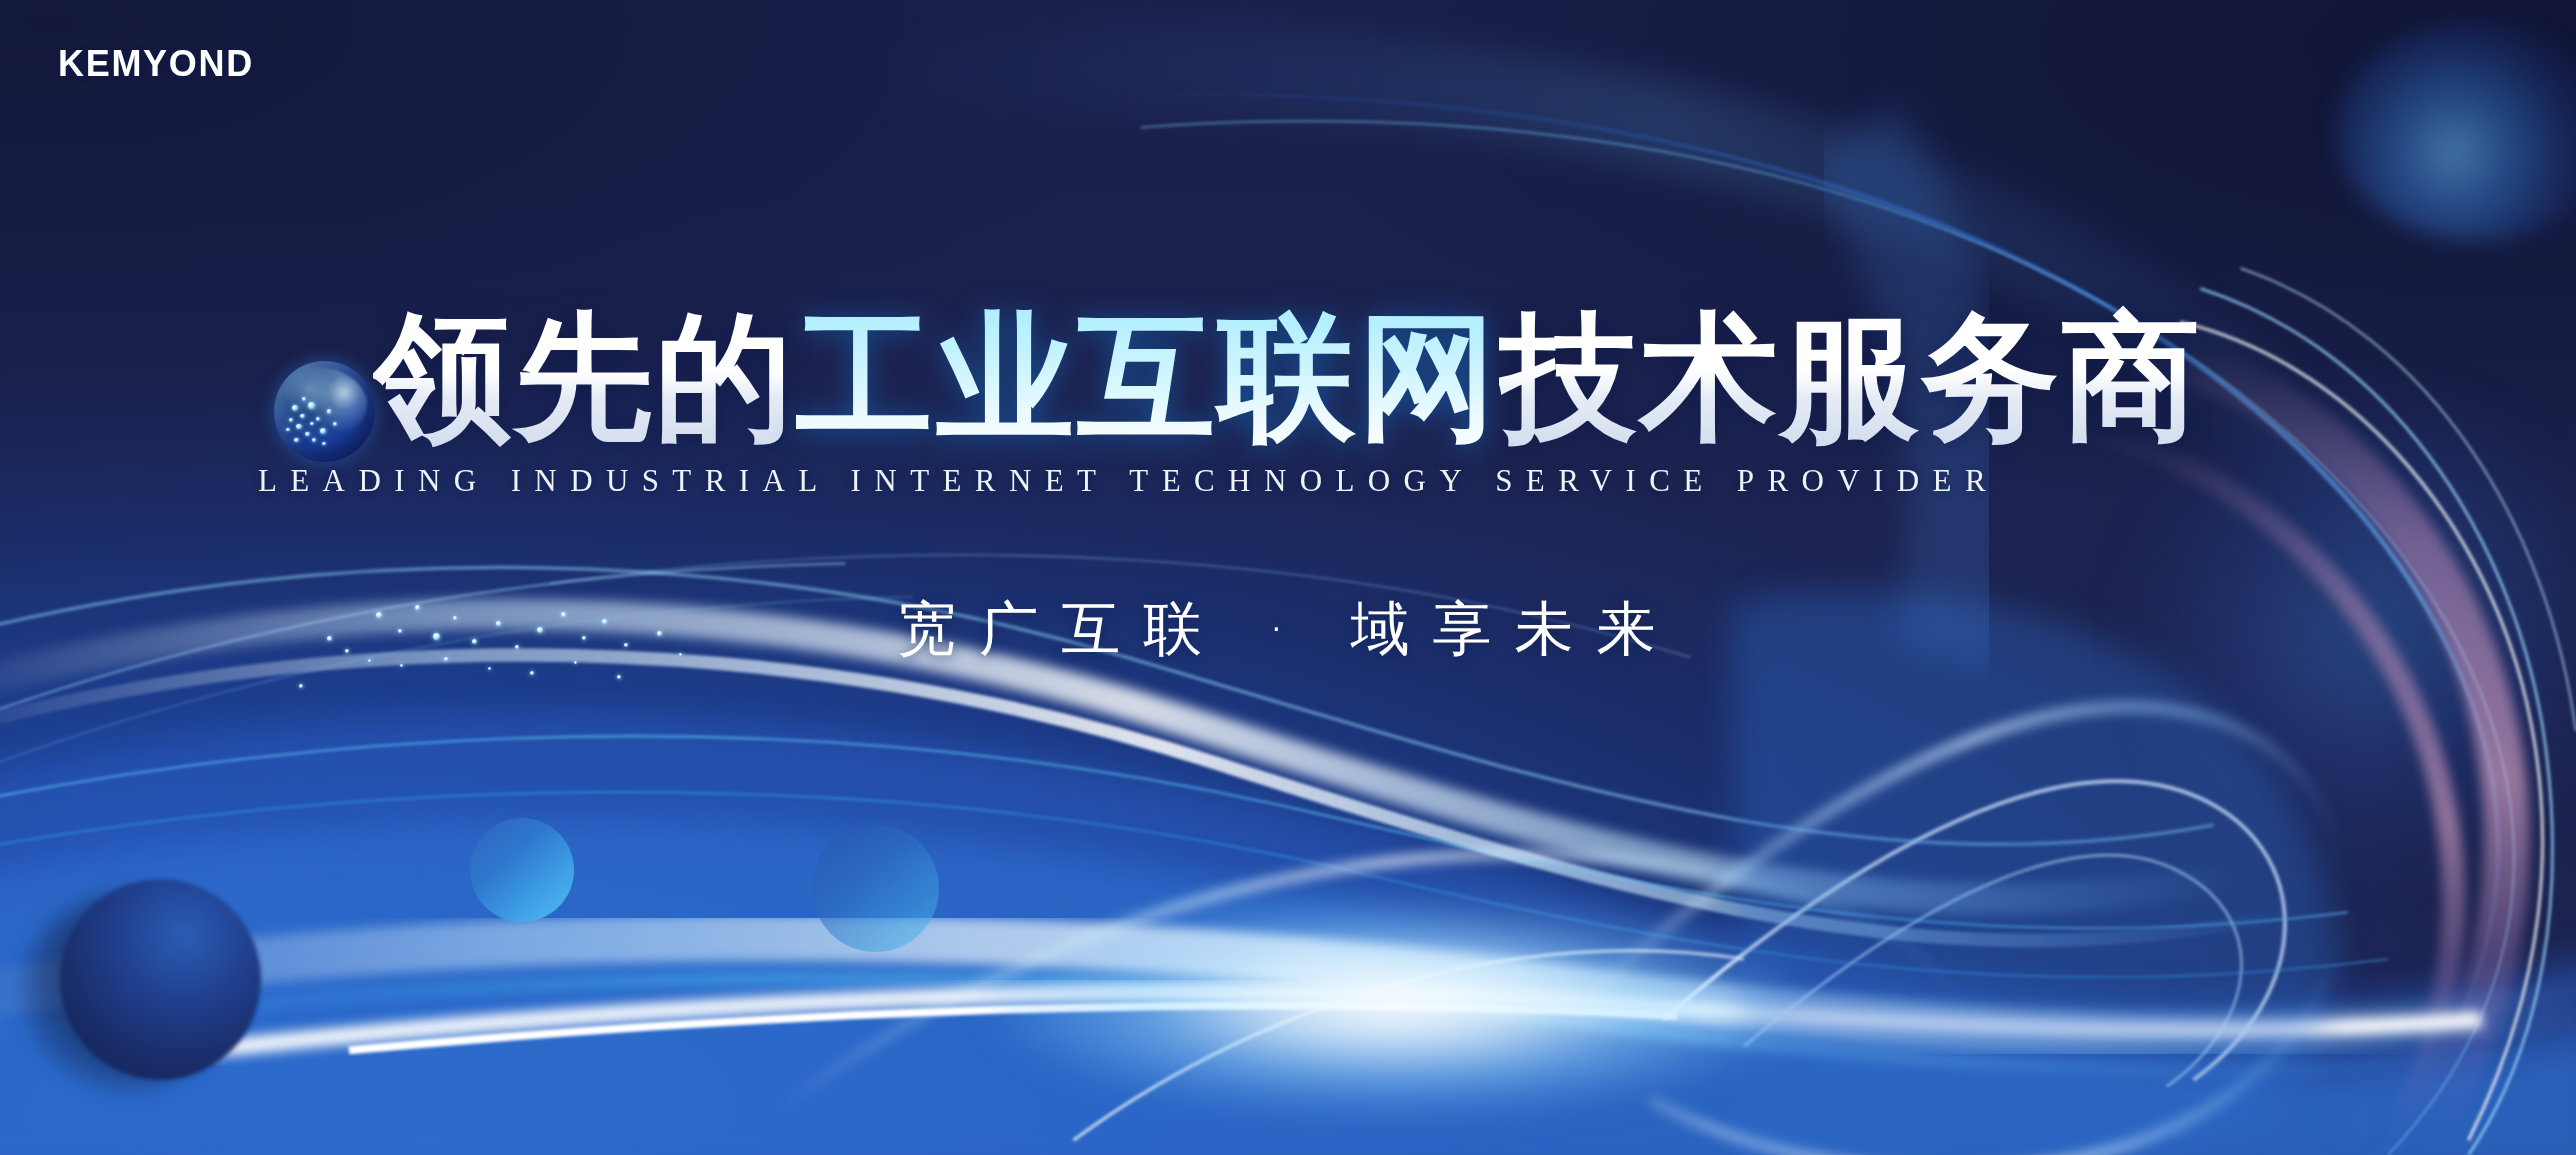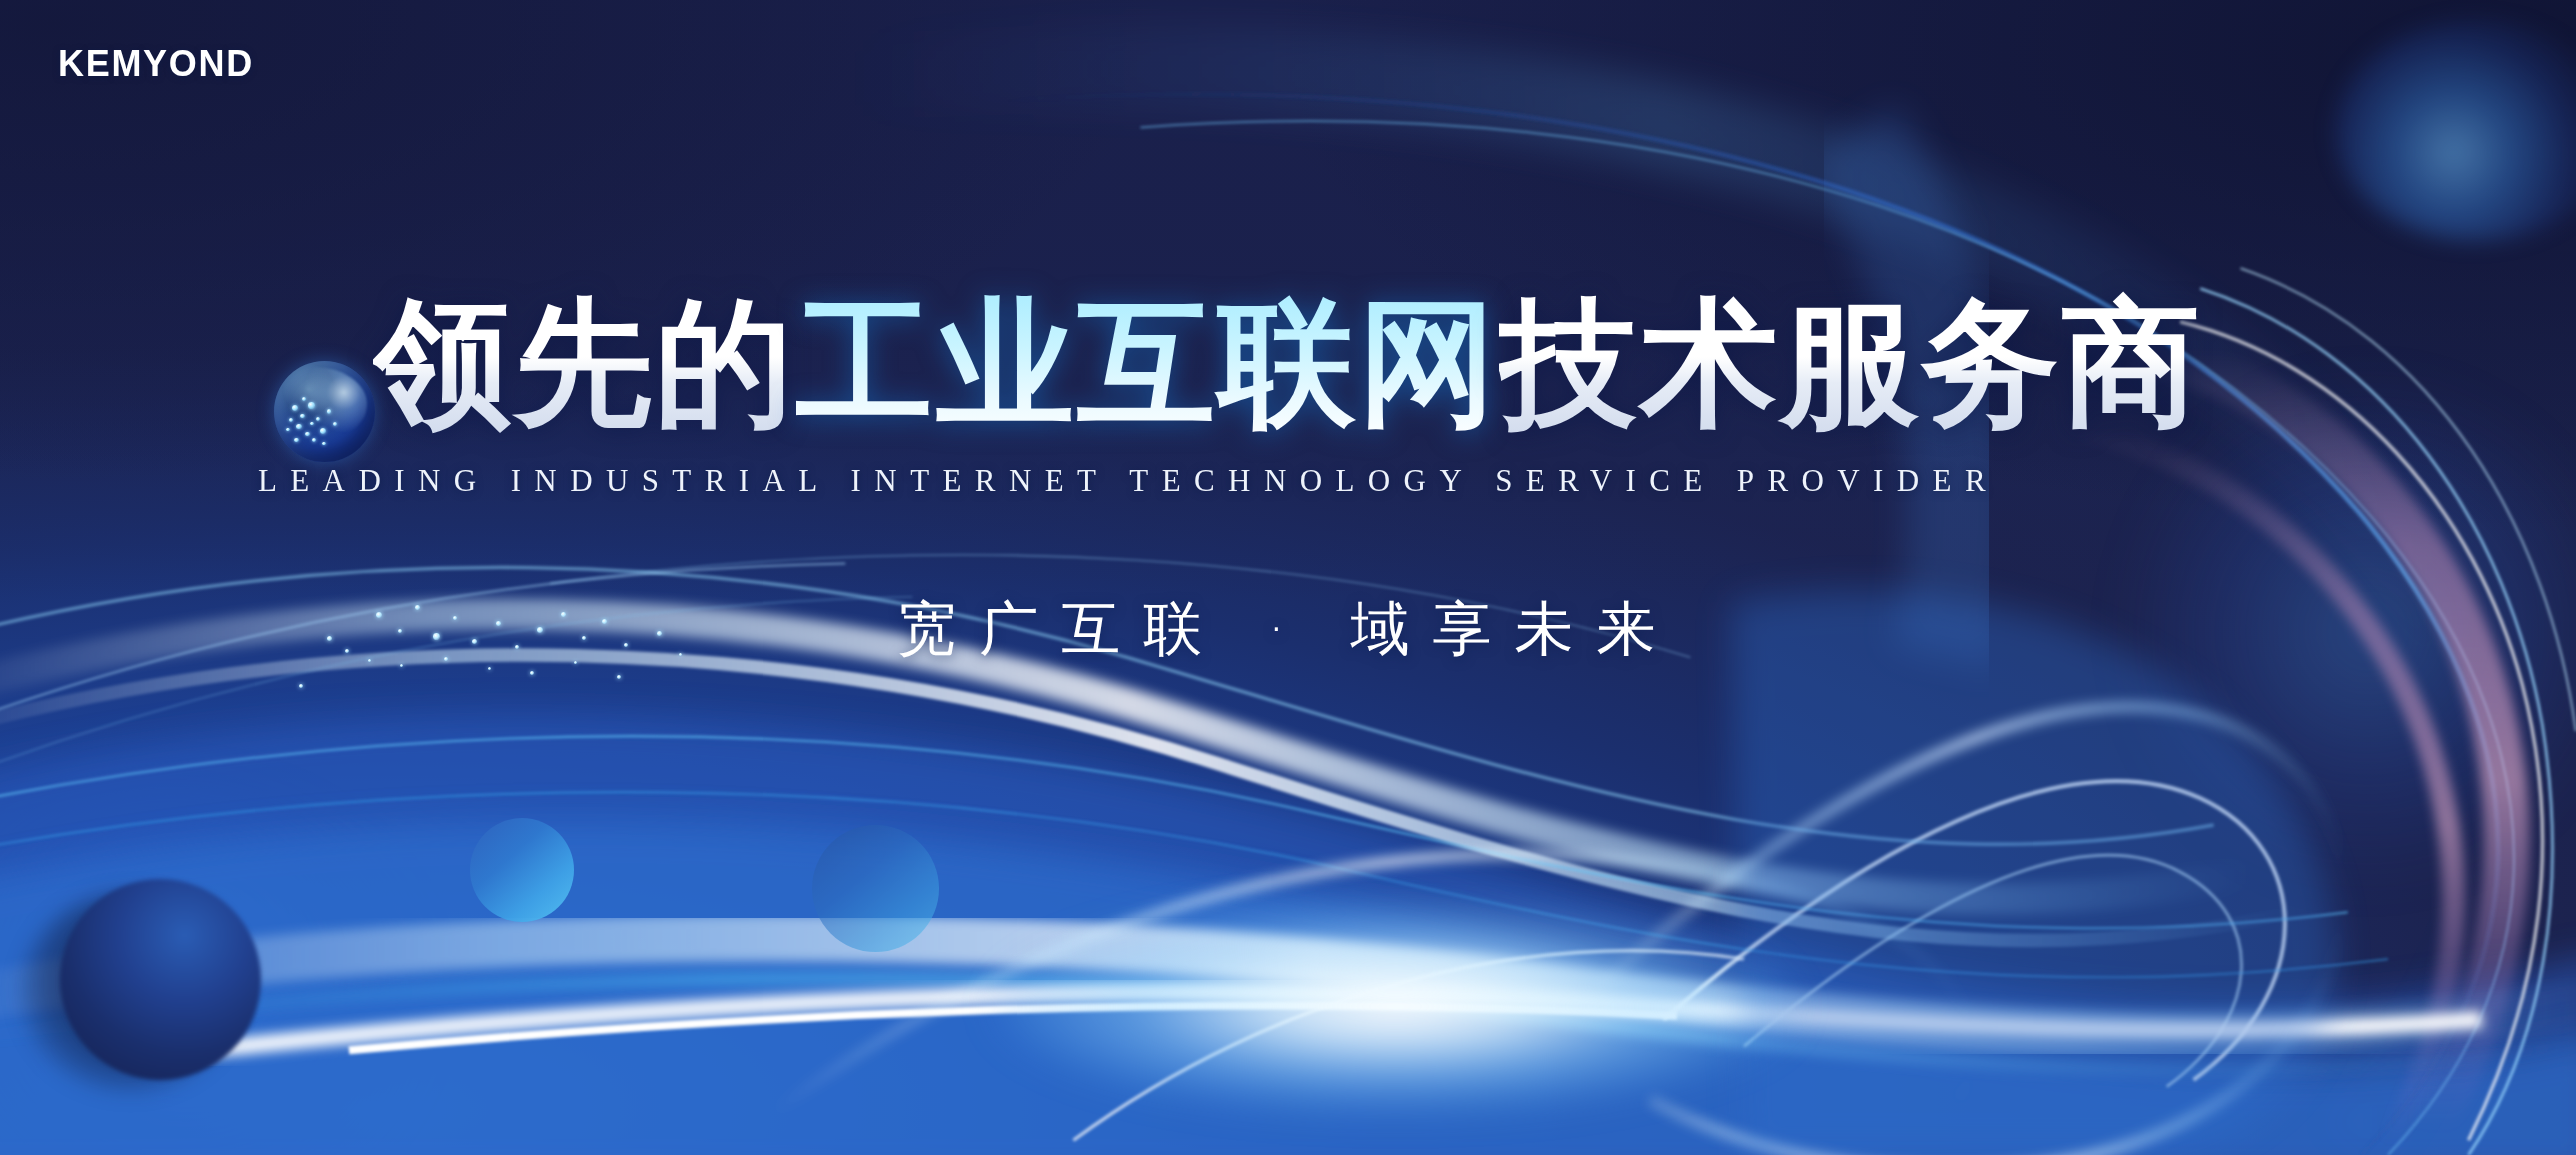--- a/index.html
+++ b/index.html
@@ -156,21 +156,21 @@
     font-size: 36px;
     font-weight: 700;
     letter-spacing: 1.7px;
     color: #ffffff;
     text-shadow: 0 1.3px 6.7px rgba(10,25,70,0.6);
     white-space: nowrap;
   }
 
   .headline {
     position: absolute;
-    left: 0; top: 294px;
+    left: 0; top: 308px;
     width: 2576px;
     text-align: center;
     white-space: nowrap;
     font-size: 138px;
     line-height: 1.02;
     font-weight: 700;
     letter-spacing: 2.7px;
     font-family: "DejaVu Sans", "Liberation Sans", sans-serif;
   }
   .headline .seg { display: inline; }

